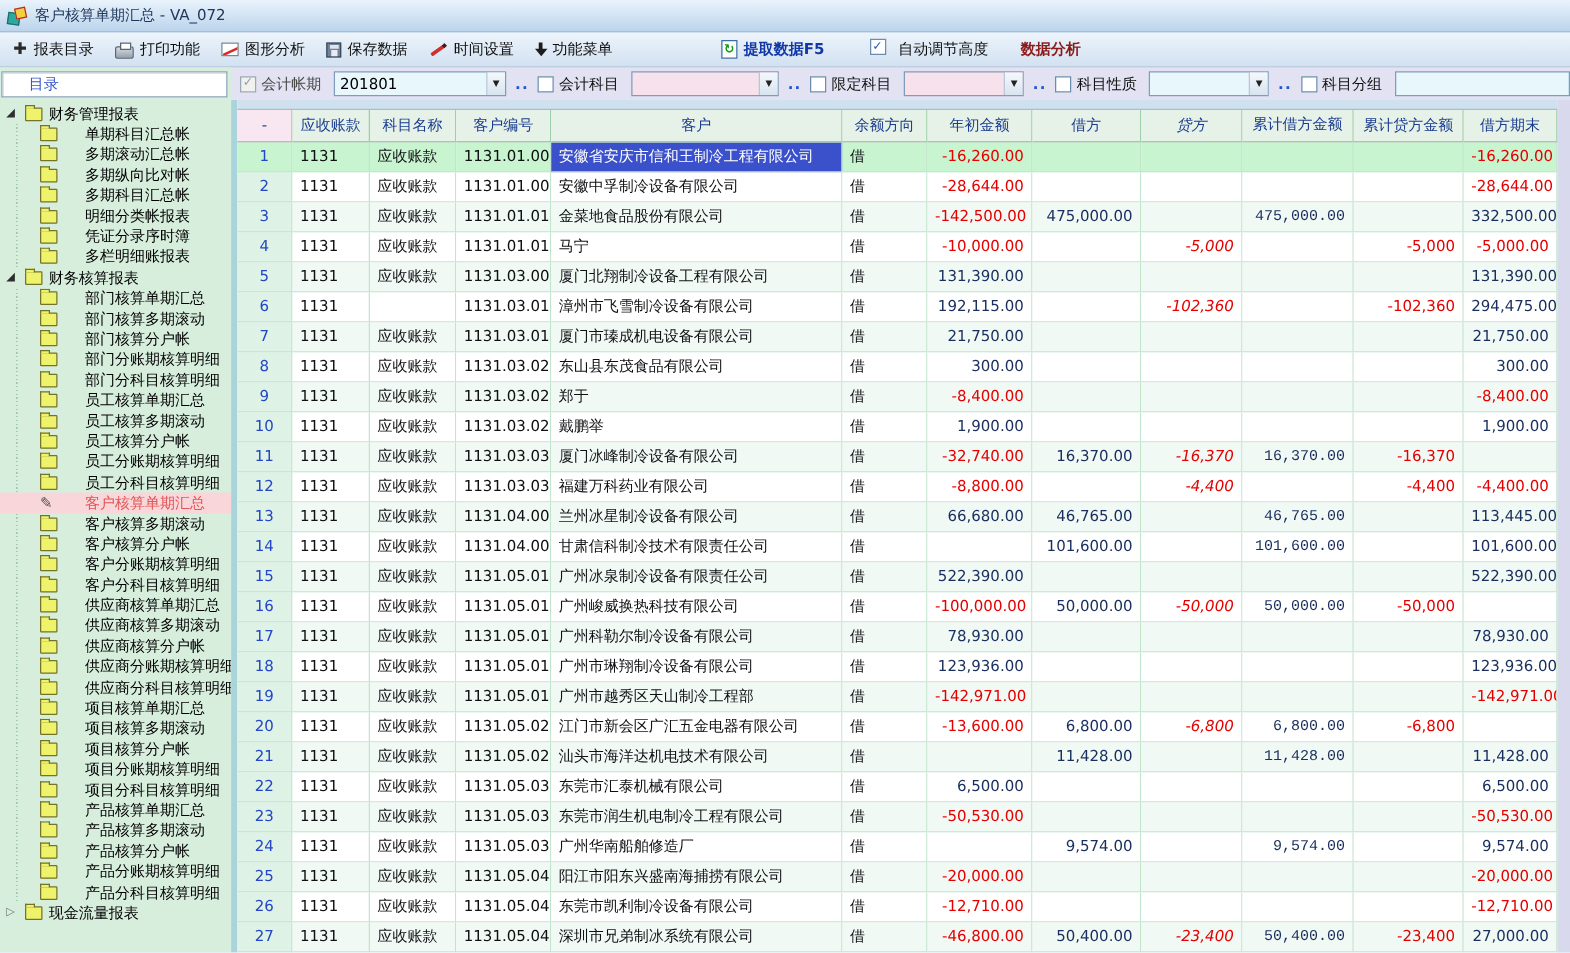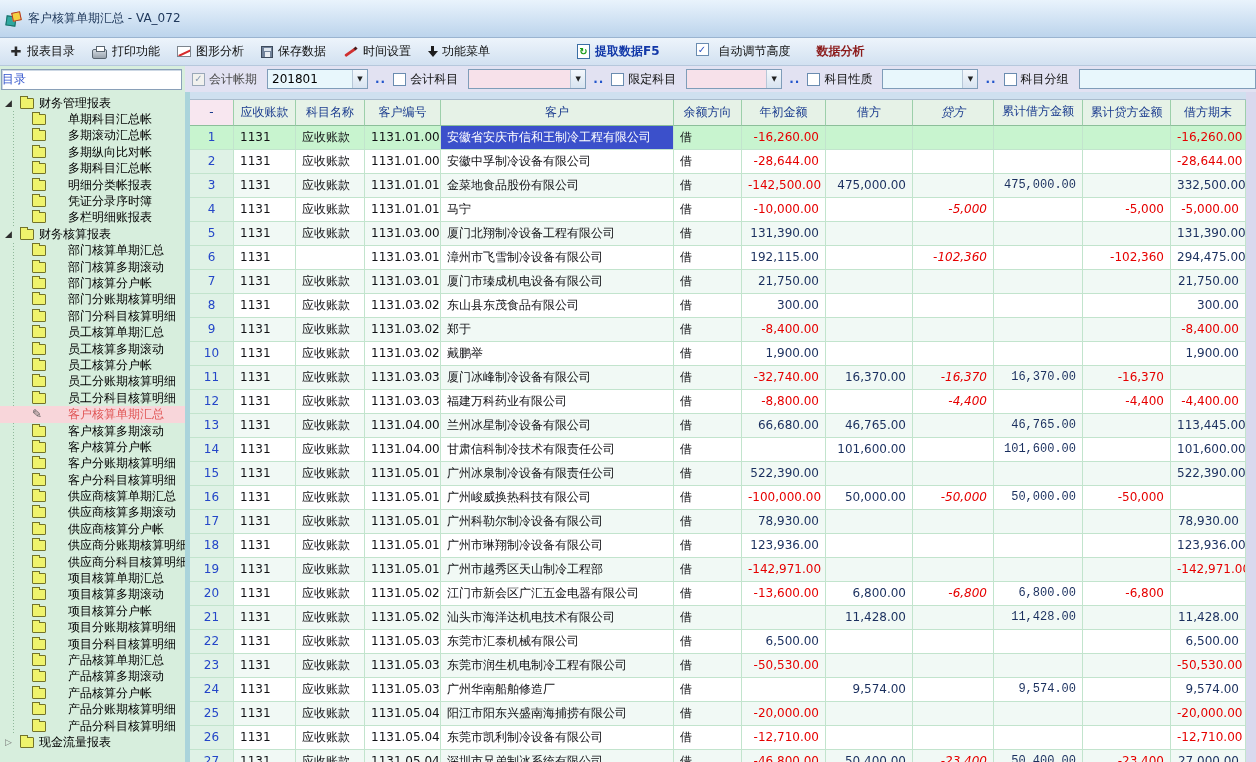--- a/index.html
+++ b/index.html
@@ -1,20 +1,20 @@
 <!DOCTYPE html>
 <html><head>
 <meta charset="utf-8">
 <style>
   * { margin:0; padding:0; box-sizing:border-box; }
   html,body { width:1256px; height:762px; overflow:hidden; }
   body { font-family:"DejaVu Sans","Liberation Sans",sans-serif; font-size:12px; background:#cfe3f2; cursor:default; }
 
   
-  .titlebar { height:38px; background:linear-gradient(#e9f3fc,#bcd4ec); border-bottom:1px solid #9ab4d0;
+  .titlebar { height:26px; background:linear-gradient(#e9f3fc,#bcd4ec); border-bottom:1px solid #9ab4d0;
               display:flex; align-items:center; padding:0 6px; }
   .i-app { width:15px; height:14px; position:relative; flex:none; }
   .i-app::before { content:""; position:absolute; left:0; bottom:0; width:8px; height:8px; background:#2fa8a0; border:1px solid #1d6d68; transform:rotate(8deg); }
   .i-app::after  { content:""; position:absolute; right:0; top:0; width:7px; height:7px; background:#f4d03f; border:1px solid #b03030; transform:rotate(-12deg); }
   .ttext { margin-left:7px; color:#20395c; }
 
   
   .toolbar { height:28px; background:linear-gradient(#edf4fb,#d2e1f1); border-bottom:1px solid #b6c8dc;
              display:flex; align-items:center; padding-left:10px; }
   .tbtn { display:flex; align-items:center; gap:5px; margin-right:17px; color:#101010; }
@@ -42,21 +42,21 @@
   
   .cb { width:13px; height:13px; background:#fff; border:1px solid #6a8cb0; display:inline-flex; align-items:center;
         justify-content:center; font-size:10px; color:#2a52c0; line-height:1; flex:none; }
   .cb.checked::after { content:"✓"; font-weight:bold; }
   .cb.disabled { background:#f1f1ee; border-color:#9aa8b8; color:#8c9db4; }
 
   
   .filterband { height:26px; display:flex; align-items:center; background:#e2e2f2; }
   .dirholder { width:185px; height:26px; background:#d7eedd; display:flex; align-items:center; padding:2px 3px 2px 1px; flex:none; }
   .dirbox { flex:1; height:21px; background:#fff; border:1px solid #8aa0b8; box-shadow:inset 1px 1px 0 #cdd8e4;
-            color:#3355cc; line-height:19px; padding-left:0; }
+            color:#3355cc; line-height:19px; padding-left:21px; }
   .fitem { display:flex; align-items:center; gap:4px; white-space:nowrap; }
   .fitem .lbl { color:#101010; }
   .fitem .lbl.dim { color:#4a4a4a; }
   .combo { height:20px; border:1px solid #7f9db9; display:flex; align-items:center; padding-left:4px; color:#000; flex:none; }
   .combo .arr { margin-left:auto; align-self:stretch; width:15px; display:flex; align-items:center; justify-content:center;
                 font-size:7px; color:#222; background:linear-gradient(#f4f8fc,#d8e4f0); border-left:1px solid #b7c7d8; }
   .combo.cyan { background:#e8f7fc; } .combo.pink { background:#f7e1ea; }
   .dots { color:#2255cc; font-weight:bold; margin:0 7px; letter-spacing:1px; }
 
   
@@ -147,21 +147,21 @@
   </div>
 
   <div class="filterband">
     <div class="dirholder">
       <div class="dirbox">目录</div>
     </div>
     <div class="fitem" style="margin-left:7px">
       <span class="cb checked disabled"></span>
       <span class="lbl dim">会计帐期</span>
     </div>
-    <div class="combo cyan" style="width:101px;margin-left:10px">
+    <div class="combo cyan" style="width:138px;margin-left:10px">
       <span>201801</span>
       <span class="arr">▼</span>
     </div>
     <span class="dots">..</span>
     <div class="fitem">
       <span class="cb"></span>
       <span class="lbl">会计科目</span>
     </div>
     <div class="combo pink" style="width:118px;margin-left:10px">
       <span></span>

